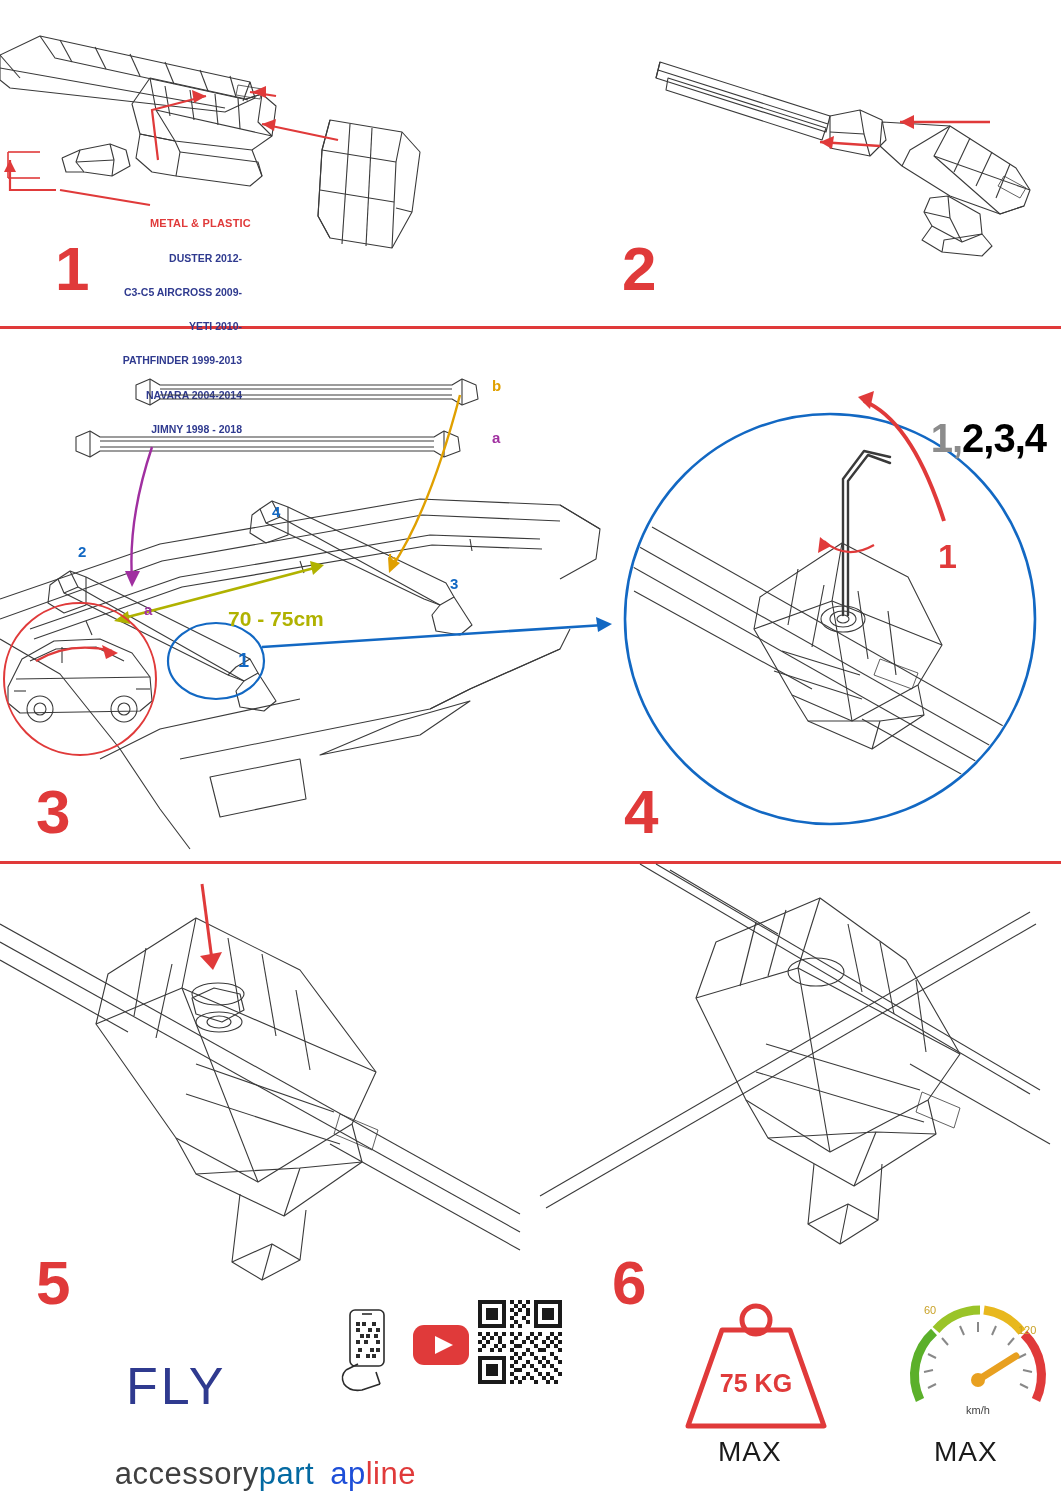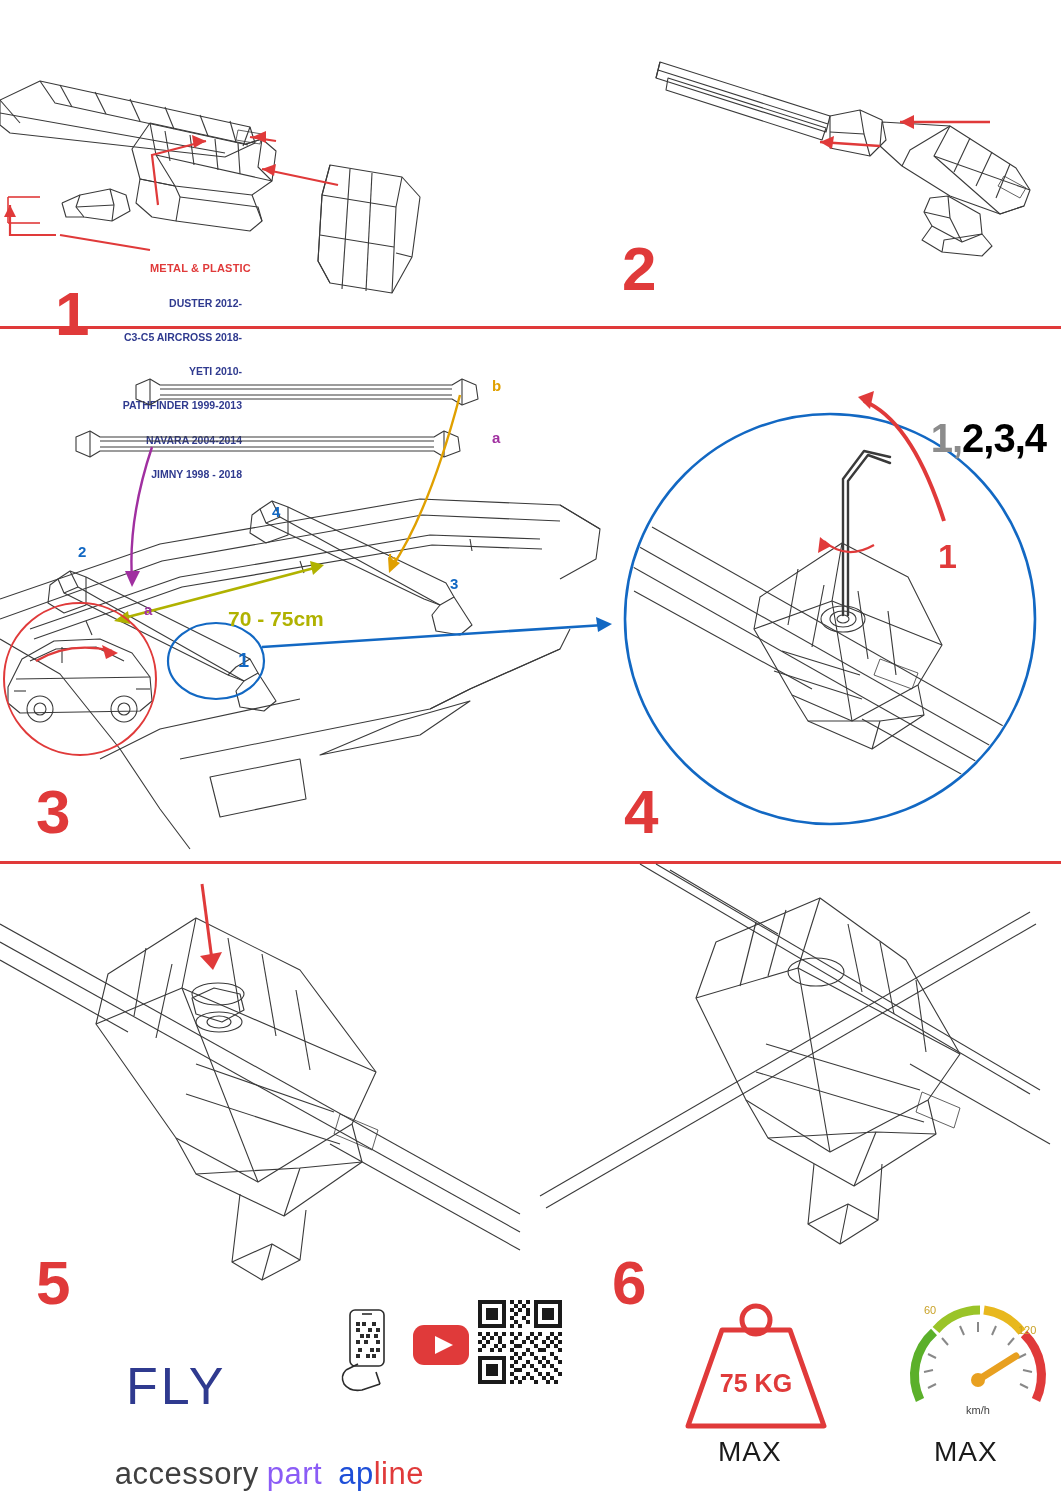--- a/index.html
+++ b/index.html
@@ -93,21 +93,21 @@
     color: #2f3a8f;
     font-size: 52px;
     letter-spacing: 3px;
     font-weight: normal;
   }
   .brand-sub {
     font-size: 31px;
     letter-spacing: .5px;
   }
   .brand-accessory { color: #404040; }
-  .brand-part { color: #8b5cf6; margin-left: 8px; }
+  .brand-part { color: #0369a1; }
   .brand-ap { color: #1d4ed8; }
   .brand-line { color: #e03a3a; }
 
   .max-text {
     font-size: 28px;
     color: #1a1a1a;
     font-weight: normal;
     letter-spacing: 1px;
   }
   .kg-text {
@@ -129,21 +129,21 @@
   .qr-cell { fill: #1a1a1a; }
 </style>
 </head>
 <body>
 
 <div class="sheet">
 
   <div class="divider" id="div1"></div>
   <div class="divider" id="div2"></div>
 
-  <div class="panel" style="left:0;top:0;width:530px;height:326px;margin-top:45px;">
+  <div class="panel" style="left:0;top:0;width:530px;height:326px;">
     <svg width="530" height="326" viewBox="0 0 530 326">
       <g fill="none" stroke="#3a3a3a" stroke-width="1.1" stroke-linejoin="round">
 
         <path d="M0 55 L40 36 L250 82 L255 98 L225 112 L10 88 L0 80 Z"></path>
         <path d="M0 68 L225 108"></path>
         <path d="M40 36 L55 58 L248 100"></path>
         <path d="M0 55 L20 78"></path>
         <path d="M60 40 L72 62"></path>
         <path d="M95 47 L106 69"></path>
         <path d="M130 54 L140 76"></path>
@@ -199,21 +199,21 @@
 
       <g stroke="#e03a3a" stroke-width="1.6" fill="none">
         <path d="M8 152 L40 152"></path>
         <path d="M8 178 L40 178"></path>
         <path d="M8 152 L8 178"></path>
       </g>
     </svg>
     <div class="lbl metal-title" style="left:150px;top:217px;">METAL &amp; PLASTIC</div>
     <div class="lbl veh-list" style="left:60px;top:230px;width:182px;">
       <div>DUSTER 2012-</div>
-      <div>C3-C5 AIRCROSS 2018-</div>
+      <div>C3-C5 AIRCROSS 2009-</div>
       <div>YETI 2010-</div>
       <div>PATHFINDER 1999-2013</div>
       <div>NAVARA 2004-2014</div>
       <div>JIMNY 1998 - 2018</div>
     </div>
     <div class="step-num" style="left:55px;top:238px;">1</div>
   </div>
 
   <div class="panel" style="left:530px;top:0;width:531px;height:326px;">
     <svg width="531" height="326" viewBox="0 0 531 326">

